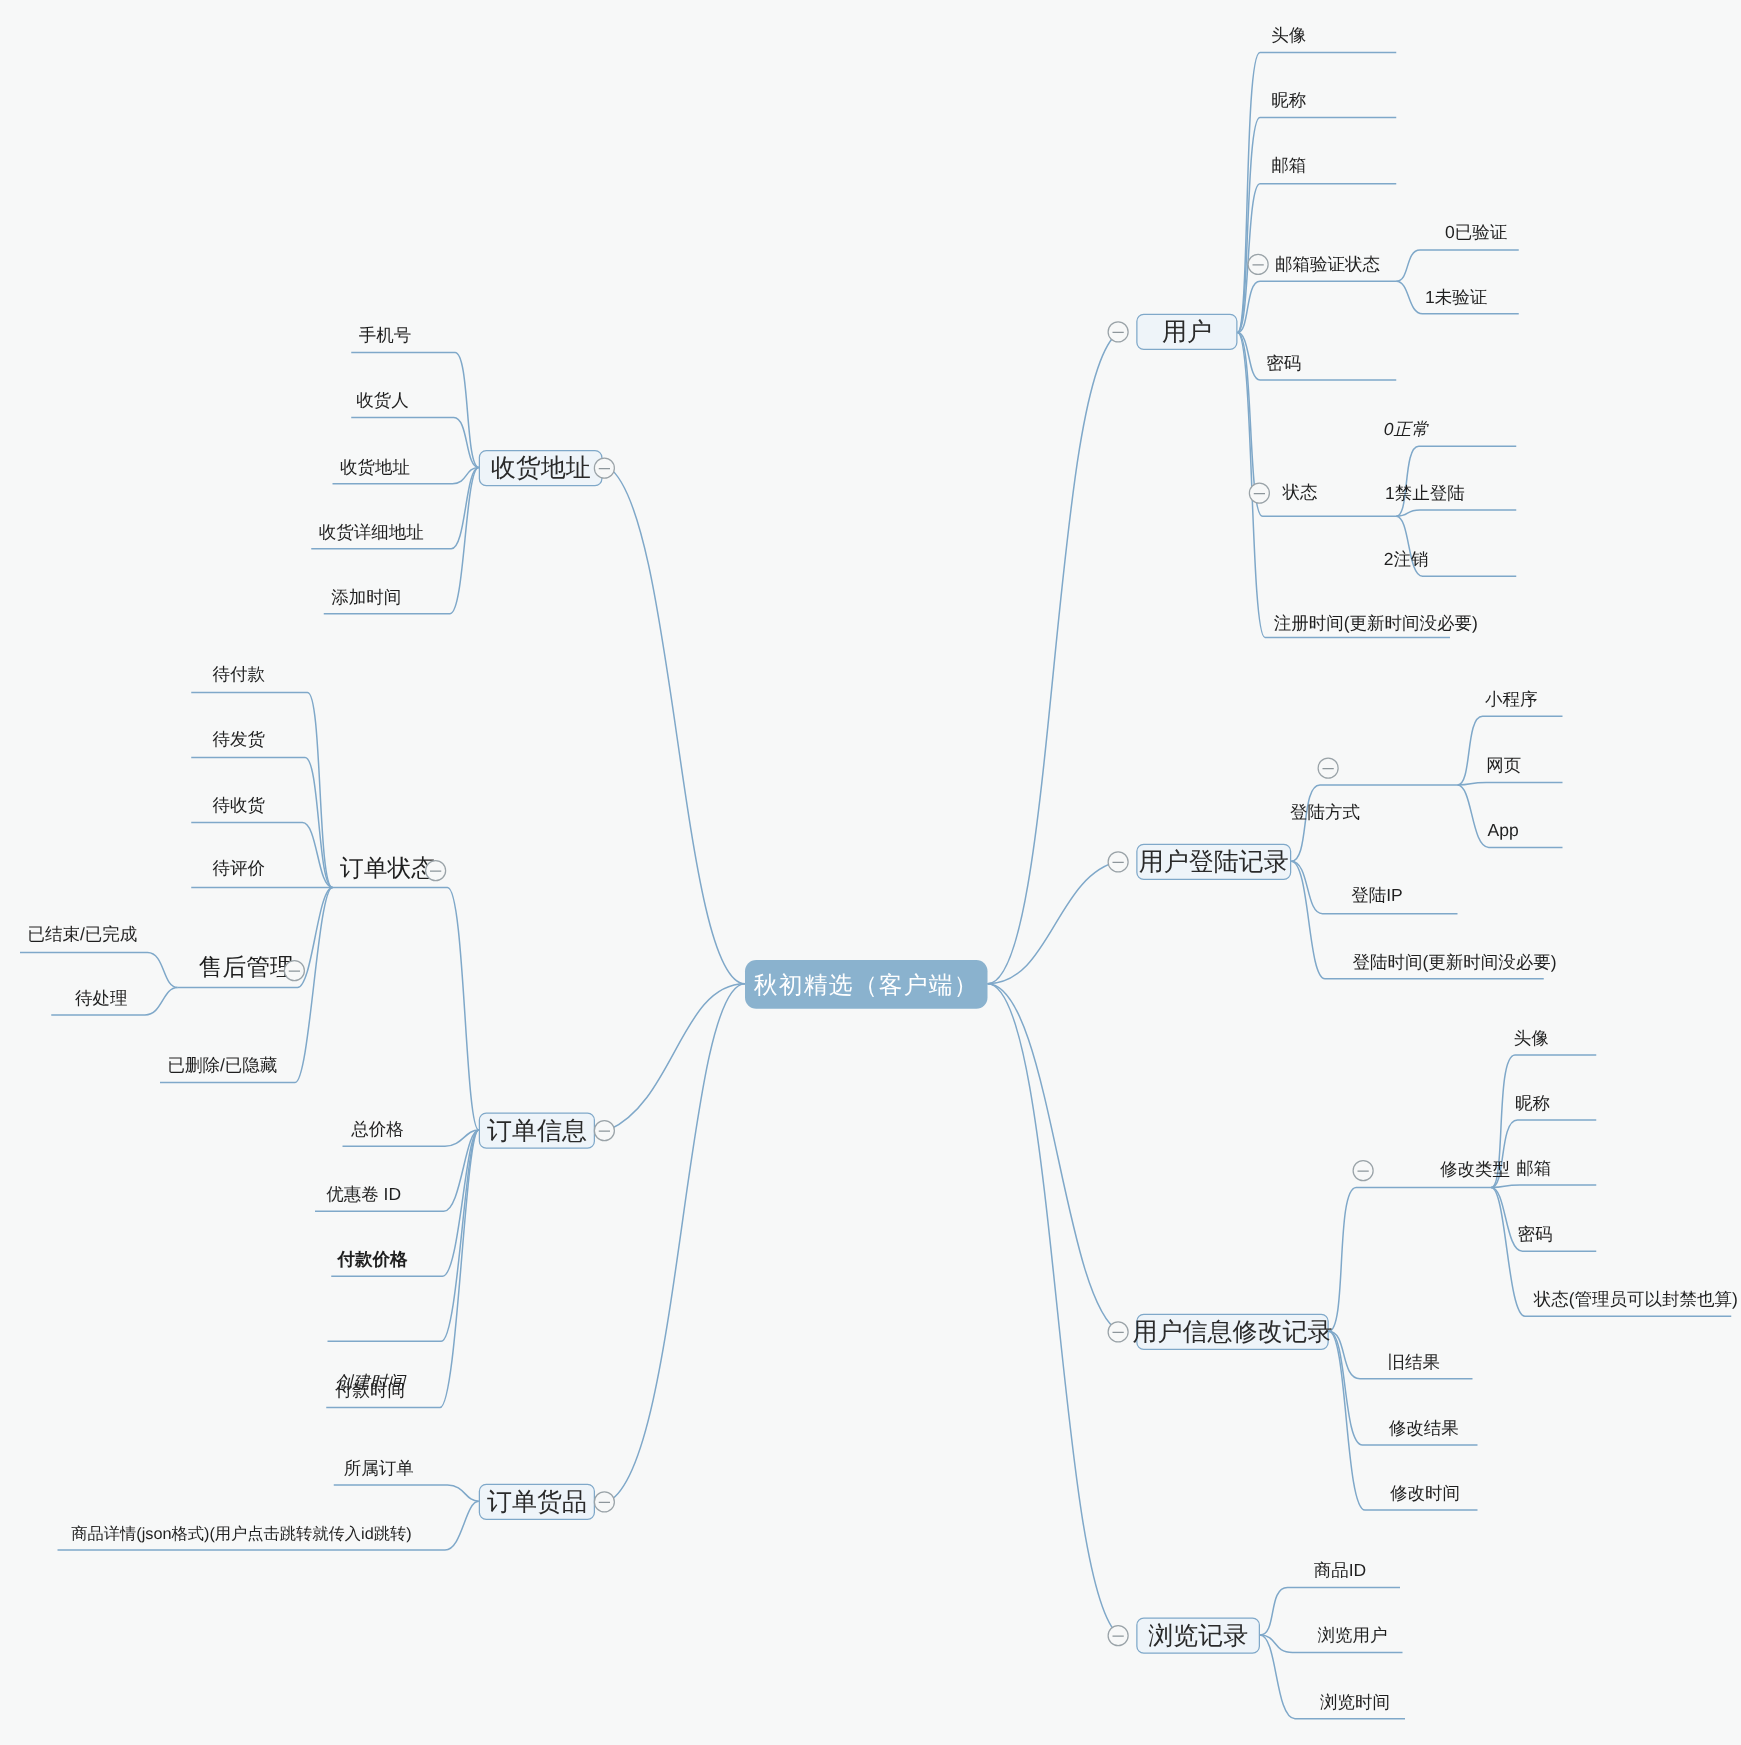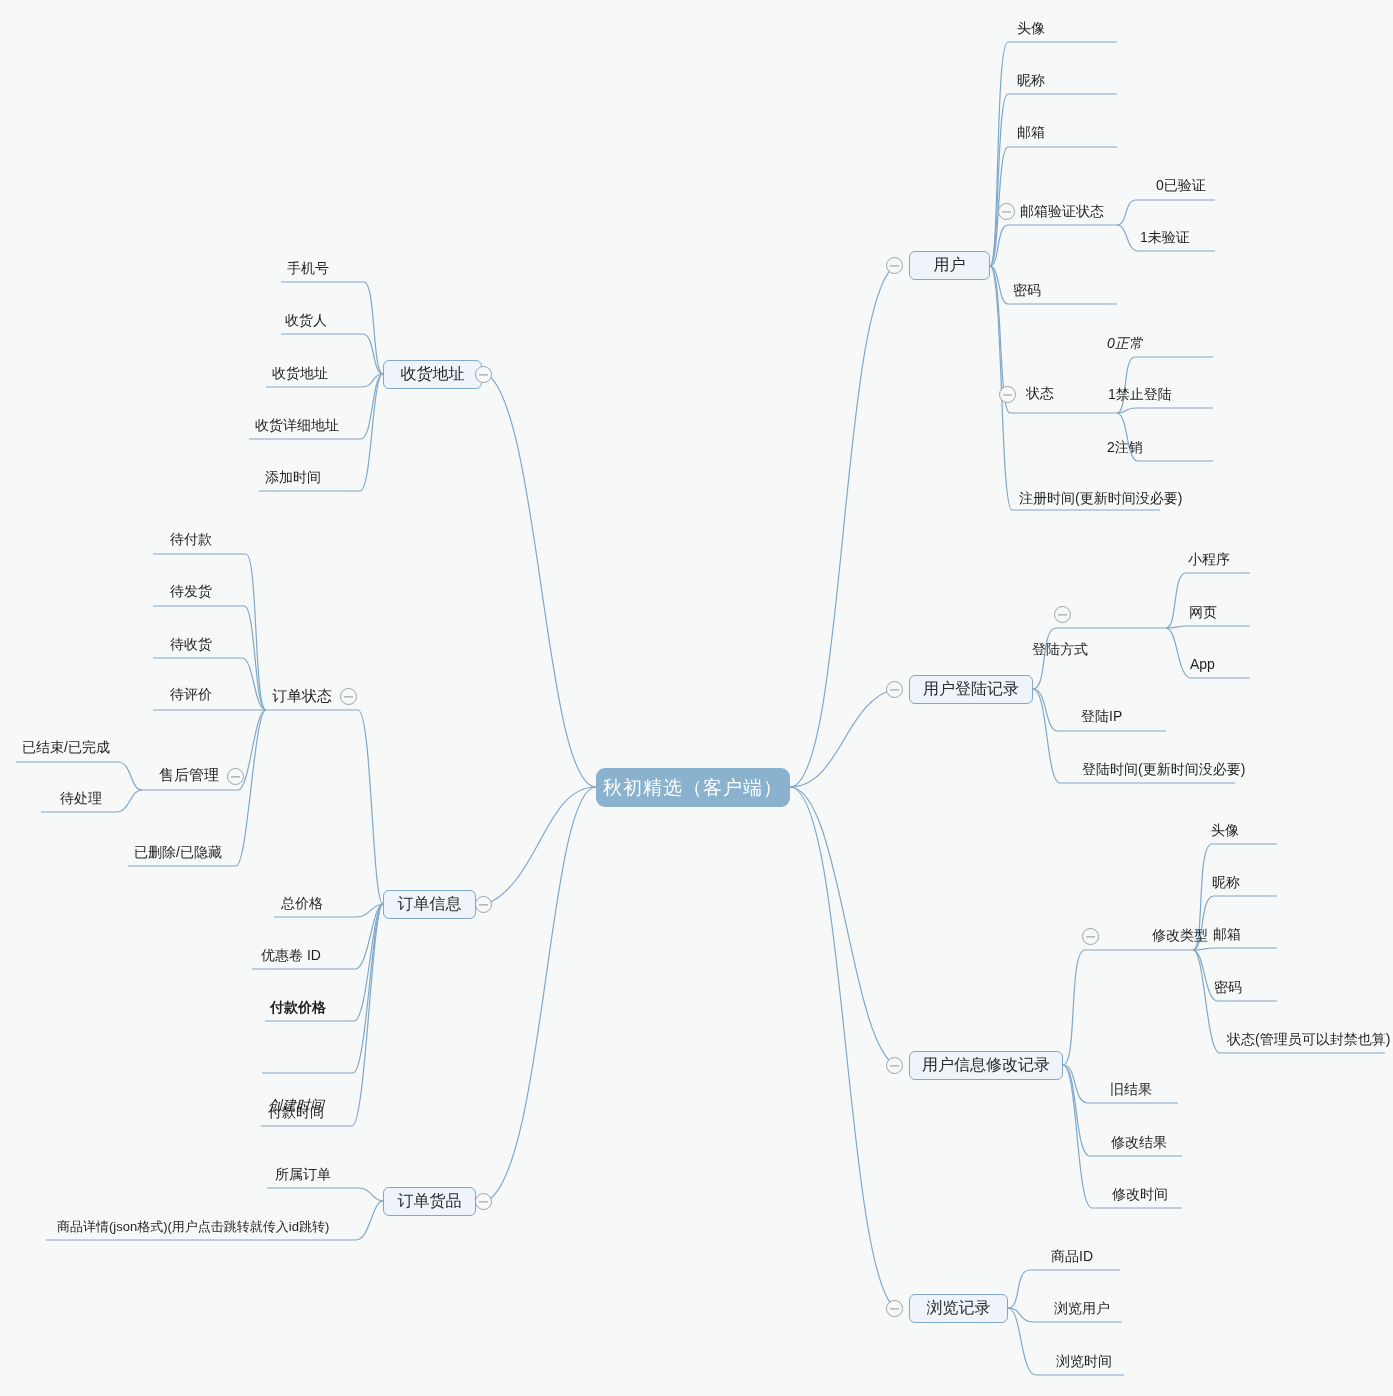--- a/index.html
+++ b/index.html
@@ -25,35 +25,35 @@
     box-sizing:border-box;
   }
 
   
   .box-node{
     position:absolute;
     background:#eef4f9;
     border:1.3px solid #7fa8c9;
     border-radius:6px;
     color:#2a2a2a;
-    font-size:16px;
+    font-size:20px;
     display:flex;align-items:center;justify-content:center;
     box-sizing:border-box;
     white-space:nowrap;
   }
 
   
   .text-node{
     position:absolute;
     font-size:14px;
     color:#1f1f1f;
     white-space:nowrap;
     line-height:18px;
   }
-  .text-node.sz15{font-size:15px;}
+  .text-node.sz15{font-size:19px;}
   .text-node.sz13{font-size:13px;}
 
   
   .toggle{
     position:absolute;
     width:17px;height:17px;
     border:1.2px solid #9aa3a8;
     border-radius:50%;
     box-sizing:border-box;
     background:#f7f8f8;

